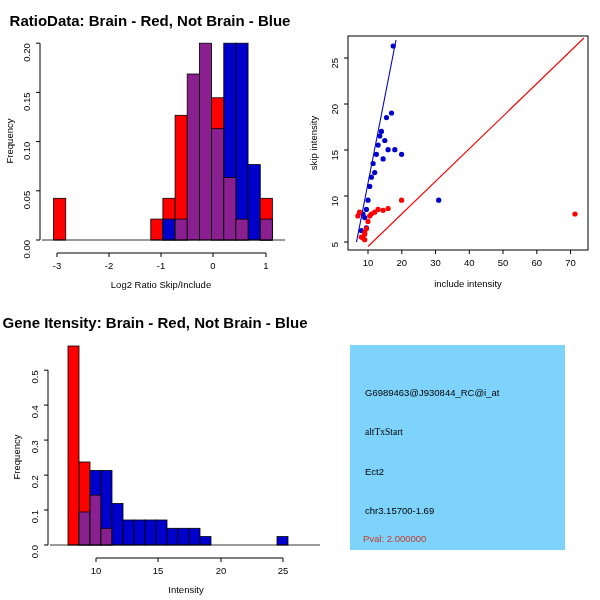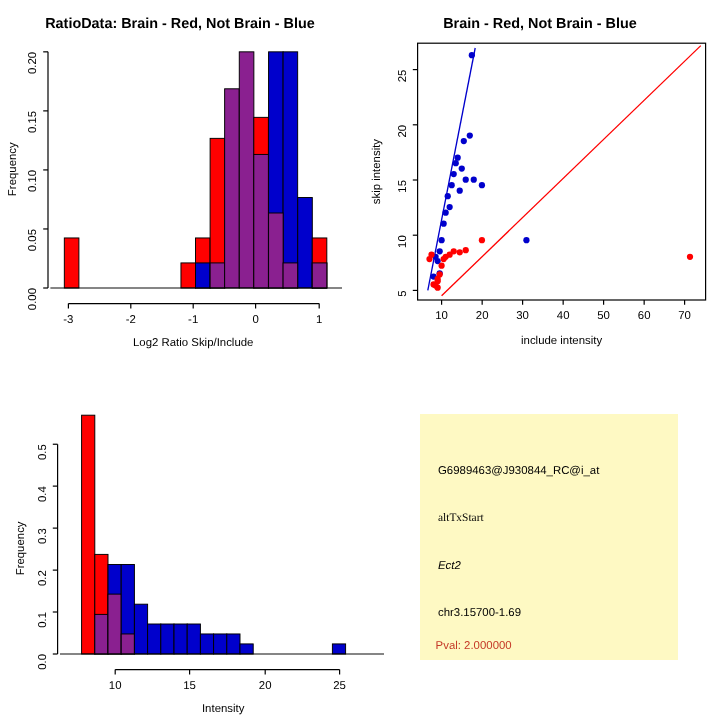--- a/index.html
+++ b/index.html
@@ -11,36 +11,36 @@
     width: 600px;
     height: 600px;
     font-family: "Liberation Sans", sans-serif;
     overflow: hidden;
     position: relative;
   }
   .panel {
     position: absolute;
   }
   .panel-title {
-    font-size: 12px;
+    font-size: 15px;
     font-weight: bold;
     color: #000;
     text-align: center;
     white-space: nowrap;
   }
   svg { display: block; }
   text {
     font-family: "Liberation Sans", sans-serif;
     fill: #000;
   }
   .tick-label { font-size: 9.5px; }
   .axis-label { font-size: 9.5px; }
   .info-box {
     position: absolute;
-    background: #fef9c3;
+    background: #7dd3fc;
   }
   .info-line {
     position: absolute;
     font-size: 9.5px;
     color: #000;
     white-space: nowrap;
   }
   .info-line.pval { color: #c53a28; }
 </style>
 </head>
@@ -115,21 +115,20 @@
       <text class="tick-label" x="109" y="269" text-anchor="middle">-2</text>
       <text class="tick-label" x="161" y="269" text-anchor="middle">-1</text>
       <text class="tick-label" x="213" y="269" text-anchor="middle">0</text>
       <text class="tick-label" x="266" y="269" text-anchor="middle">1</text>
       <text class="axis-label" x="161" y="288" text-anchor="middle">Log2 Ratio Skip/Include</text>
     </g>
   </svg>
 </div>
 
 <div class="panel" style="left:300px; top:0; width:300px; height:300px;">
-  <div class="panel-title" style="position:absolute; left:0; top:12px; width:300px;">Brain - Red, Not Brain - Blue</div>
   <svg width="300" height="300">
 
     <rect x="48" y="36" width="240" height="214" fill="none" stroke="#000" stroke-width="1"></rect>
 
     <g>
 
       <line x1="56.5" y1="242.0" x2="96.0" y2="40.0" stroke="#0000cc" stroke-width="1.1"></line>
 
       <line x1="68.0" y1="246.5" x2="284.0" y2="38.0" stroke="#ff0000" stroke-width="1.1"></line>
     </g>
@@ -207,20 +206,21 @@
       <text class="tick-label" x="169.3" y="266" text-anchor="middle">40</text>
       <text class="tick-label" x="203.0" y="266" text-anchor="middle">50</text>
       <text class="tick-label" x="236.8" y="266" text-anchor="middle">60</text>
       <text class="tick-label" x="270.5" y="266" text-anchor="middle">70</text>
       <text class="axis-label" x="168" y="287" text-anchor="middle">include intensity</text>
     </g>
   </svg>
 </div>
 
 <div class="panel" style="left:0; top:300px; width:340px; height:300px;">
+  <div class="panel-title" style="position:absolute; left:0; top:14px; width:310px;">Gene Itensity: Brain - Red, Not Brain - Blue</div>
   <svg width="340" height="300">
 
     <g stroke="#000000" stroke-width="0.8">
 
       <rect x="68.0" y="46.0" width="11.0" height="199.0" fill="#ff0000"></rect>
 
       <rect x="79.0" y="162.0" width="11.0" height="83.0" fill="#ff0000"></rect>
       <rect x="79.0" y="212.0" width="11.0" height="33.0" fill="#8a2090"></rect>
 
       <rect x="90.0" y="170.4" width="11.0" height="74.6" fill="#0000cc"></rect>
@@ -272,16 +272,16 @@
       <text class="tick-label" x="221" y="274" text-anchor="middle">20</text>
       <text class="tick-label" x="283" y="274" text-anchor="middle">25</text>
       <text class="axis-label" x="186" y="293" text-anchor="middle">Intensity</text>
     </g>
   </svg>
 </div>
 
 <div class="info-box" style="left:350px; top:345px; width:215px; height:205px;">
   <div class="info-line" style="left:15px; top:42px;">G6989463@J930844_RC@i_at</div>
   <div class="info-line" style="left:15px; top:82px;font-family:Liberation Serif, serif;">altTxStart</div>
-  <div class="info-line" style="left:15px; top:121px;font-style:italic;">Ect2</div>
+  <div class="info-line" style="left:15px; top:121px;">Ect2</div>
   <div class="info-line" style="left:15px; top:160px;">chr3.15700-1.69</div>
   <div class="info-line pval" style="left:13px; top:188px;">Pval: 2.000000</div>
 </div>
 
 </body></html>

